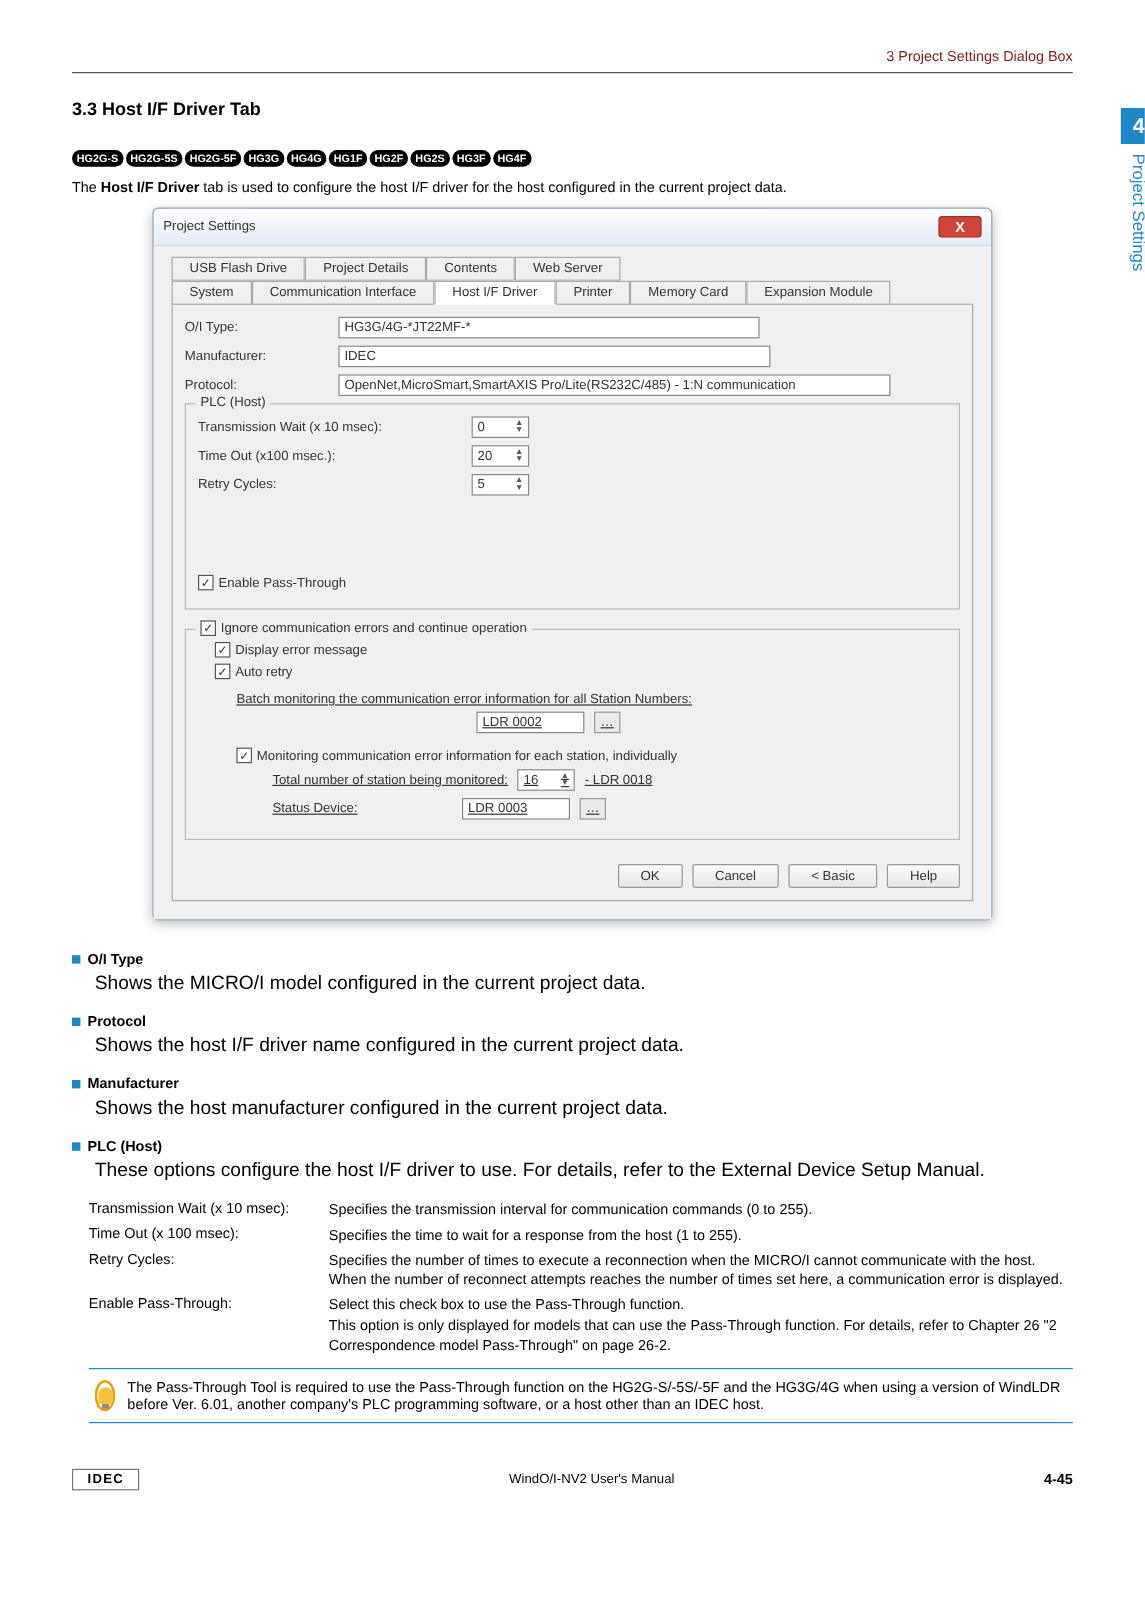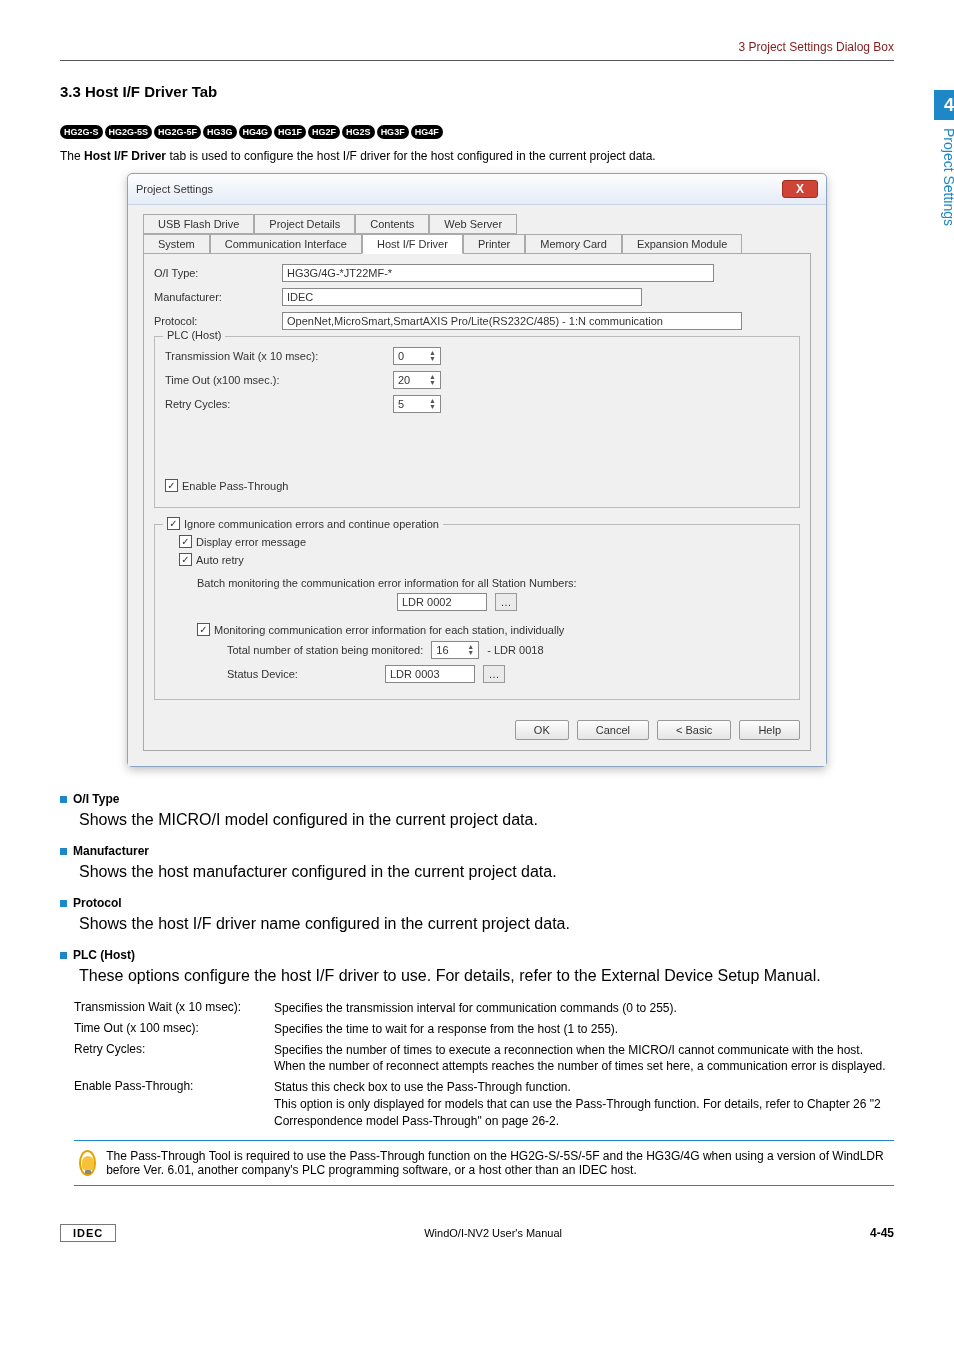--- a/index.html
+++ b/index.html
@@ -305,21 +305,21 @@
         <div class="tab">Communication Interface</div>
         <div class="tab active">Host I/F Driver</div>
         <div class="tab">Printer</div>
         <div class="tab">Memory Card</div>
         <div class="tab">Expansion Module</div>
       </div>
       <div class="tab-content-border">
 
         <div class="form-row">
           <div class="form-label">O/I Type:</div>
-          <div class="text-field" style="width:432px;">HG3G/4G-*JT22MF-*</div>
+          <div class="text-field" style="width:351px;">HG3G/4G-*JT22MF-*</div>
         </div>
         <div class="form-row">
           <div class="form-label">Manufacturer:</div>
           <div class="text-field" style="width:360px;">IDEC</div>
         </div>
         <div class="form-row">
           <div class="form-label">Protocol:</div>
           <div class="text-field" style="width:460px;">OpenNet,MicroSmart,SmartAXIS Pro/Lite(RS232C/485) - 1:N communication</div>
         </div>
 
@@ -362,21 +362,21 @@
           </div>
           <div style="margin-left:14px;">
             <div class="checkbox">
               <span class="chk">✓</span>
               <span>Display error message</span>
             </div><br>
             <div class="checkbox">
               <span class="chk">✓</span>
               <span>Auto retry</span>
             </div>
-            <div style="margin-left:18px; margin-top:6px;">
+            <div style="margin-left:18px; margin-top:6px;text-decoration:underline;">
               <div>Batch monitoring the communication error information for all Station Numbers:</div>
               <div class="form-row" style="margin-left:200px; margin-top:4px;">
                 <div class="text-field" style="width:90px;">LDR 0002</div>
                 <div class="ellipsis-btn">…</div>
               </div>
               <div class="checkbox" style="margin-top:6px;">
                 <span class="chk">✓</span>
                 <span>Monitoring communication error information for each station, individually</span>
               </div>
               <div class="form-row" style="margin-left:30px;">
@@ -410,31 +410,31 @@
     <div class="def-title">
         <span class="sq"></span>
         <span>O/I Type</span>
       </div>
     <div class="def-body">Shows the MICRO/I model configured in the current project data.</div>
   </div>
 
   <div class="def-block">
     <div class="def-title">
         <span class="sq"></span>
-        <span>Manufacturer</span>
-      </div>
-    <div class="def-body">Shows the host manufacturer configured in the current project data.</div>
+        <span>Protocol</span>
+      </div>
+    <div class="def-body">Shows the host I/F driver name configured in the current project data.</div>
   </div>
 
   <div class="def-block">
     <div class="def-title">
         <span class="sq"></span>
-        <span>Protocol</span>
-      </div>
-    <div class="def-body">Shows the host I/F driver name configured in the current project data.</div>
+        <span>Manufacturer</span>
+      </div>
+    <div class="def-body">Shows the host manufacturer configured in the current project data.</div>
   </div>
 
   <div class="def-block">
     <div class="def-title">
         <span class="sq"></span>
         <span>PLC (Host)</span>
       </div>
     <div class="def-body">These options configure the host I/F driver to use. For details, refer to the External Device Setup Manual.</div>
   </div>
 
@@ -447,21 +447,21 @@
       <div class="kv-key">Time Out (x 100 msec):</div>
       <div class="kv-val">Specifies the time to wait for a response from the host (1 to 255).</div>
     </div>
     <div class="kv-row">
       <div class="kv-key">Retry Cycles:</div>
       <div class="kv-val">Specifies the number of times to execute a reconnection when the MICRO/I cannot communicate with the host. When the number of reconnect attempts reaches the number of times set here, a communication error is displayed.</div>
     </div>
     <div class="kv-row">
       <div class="kv-key">Enable Pass-Through:</div>
       <div class="kv-val">
-        <div>Status this check box to use the Pass-Through function.</div>
+        <div>Select this check box to use the Pass-Through function.</div>
         <div>This option is only displayed for models that can use the Pass-Through function. For details, refer to Chapter 26 "2 Correspondence model Pass-Through" on page 26-2.</div>
       </div>
     </div>
   </div>
 
   <div class="note-box">
     <div class="note-icon">
         <div class="bulb"></div>
       </div>
     <div>The Pass-Through Tool is required to use the Pass-Through function on the HG2G-S/-5S/-5F and the HG3G/4G when using a version of WindLDR before Ver. 6.01, another company's PLC programming software, or a host other than an IDEC host.</div>

